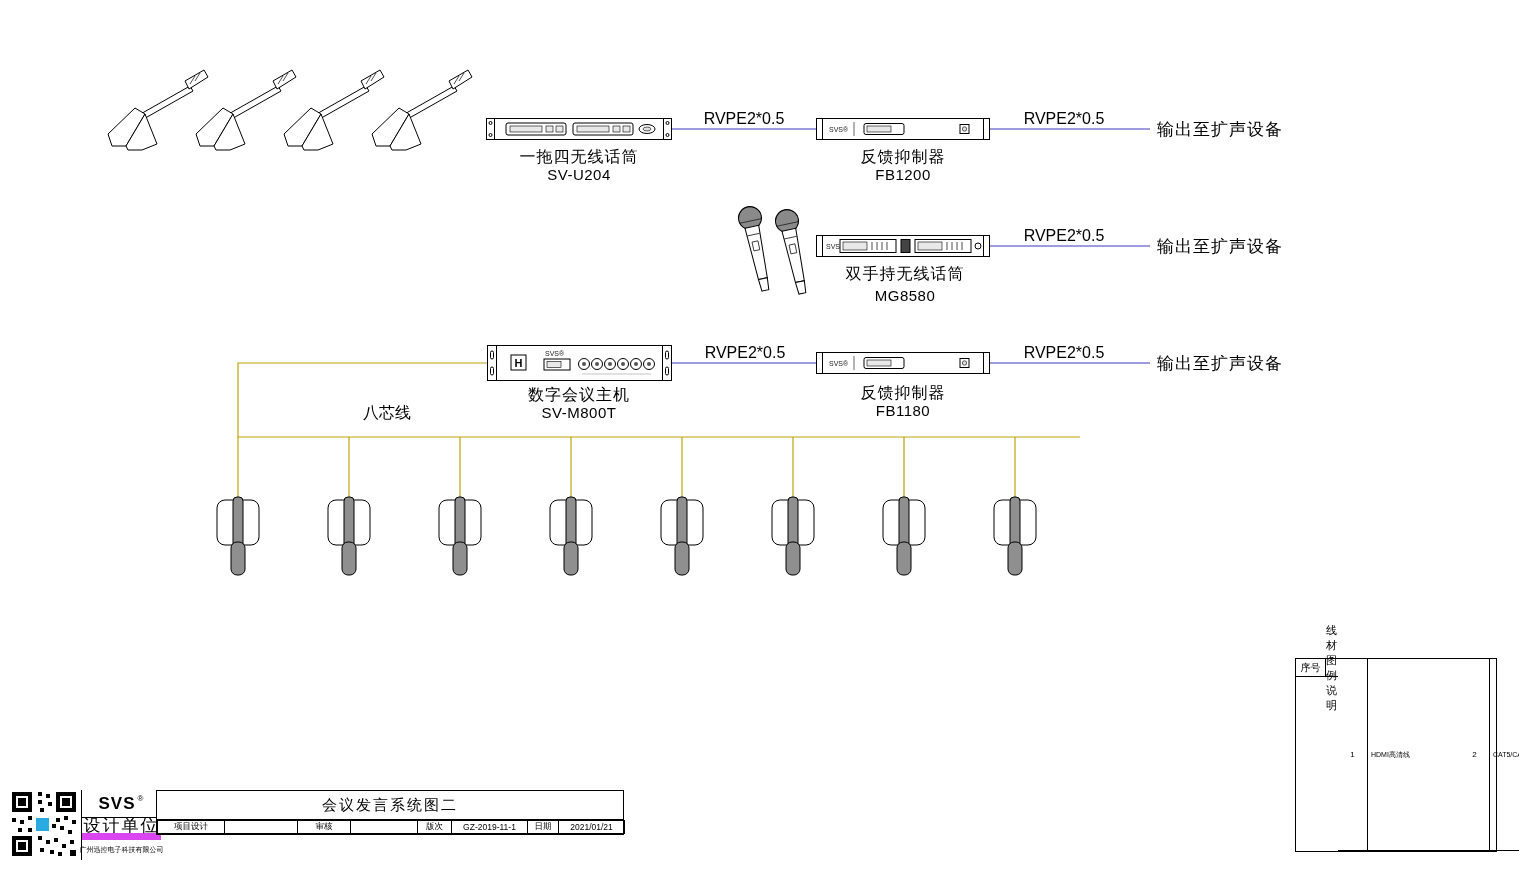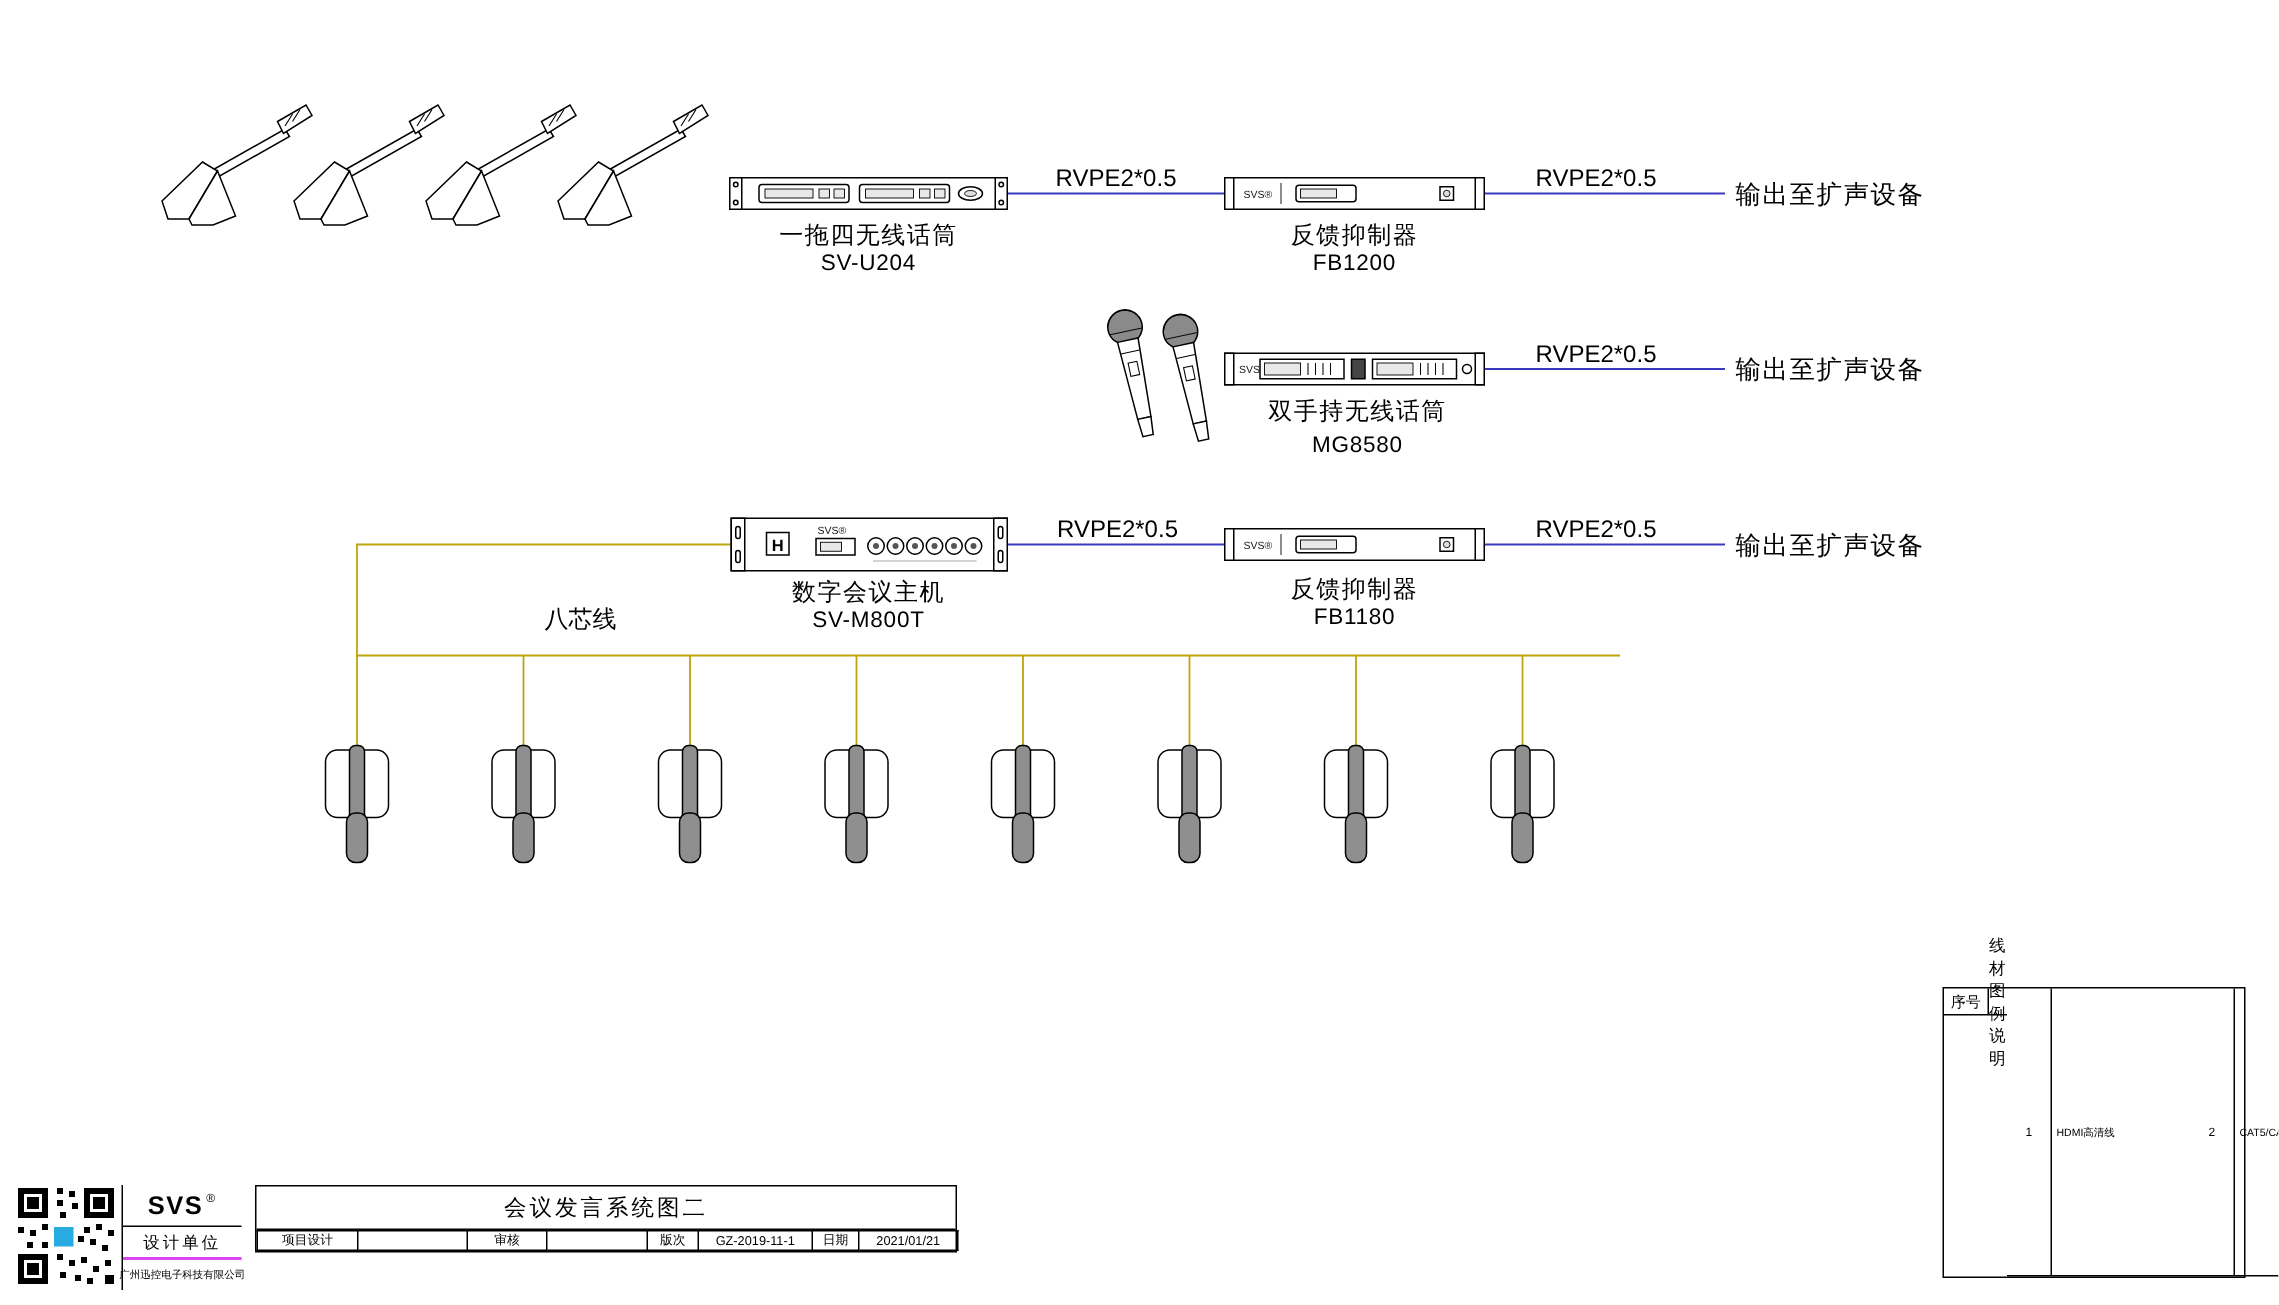--- a/index.html
+++ b/index.html
@@ -25,35 +25,35 @@
   .lh-no { width:30px; border-right:1px solid #000; display:flex; align-items:center; justify-content:center; font-size:10px; }
   .lh-label { flex:1; display:flex; align-items:center; justify-content:center; font-size:11px; letter-spacing:1px;text-align:right; }
   .legend-row { display:flex; flex:1; border-bottom:1px solid #000; align-items:stretch; }
   .legend-row:last-child { border-bottom:none; }
   .lr-no { width:30px; border-right:1px solid #000; display:flex; align-items:center; justify-content:center; font-size:8px; }
   .lr-label { width:86px; display:flex; align-items:center; padding-left:3px; font-size:7px; white-space:nowrap; overflow:hidden; }
   .lr-swatch { flex:1; display:flex; align-items:center; padding:0 3px; }
   .swatch-line { display:block; width:100%; height:3.5px; }
 
   
-  .titleblock { position:absolute; left:170px; top:790px; width:468px; border:1px solid #000; background:#fff; }
+  .titleblock { position:absolute; left:156px; top:790px; width:468px; border:1px solid #000; background:#fff; }
   .tb-head { height:29px; border-bottom:1px solid #000; display:flex; align-items:center; justify-content:center;
              font-size:15px; letter-spacing:2px; }
   table.tb { border-collapse:collapse; width:100%; table-layout:fixed; }
   table.tb td { border:1px solid #000; height:13px; font-size:8.5px; text-align:center;
                 white-space:nowrap; overflow:hidden; padding:0 1px; }
 
   
   .logo-block { position:absolute; left:10px; top:790px; display:flex; background:#fff; }
   .qr { width:68px; height:68px; margin-right:3px; }
   .logo-col { width:80px; border-left:1px solid #000; display:flex; flex-direction:column; }
   .svs-row { height:28px; border-bottom:1px solid #000; display:flex; align-items:center; justify-content:center;
              font-weight:bold; font-size:17px; letter-spacing:1px; }
   .svs-reg { font-size:8px; margin-left:2px; transform:translateY(-5px); font-weight:normal; }
-  .design-unit { height:22px; border-bottom:2px solid #d946ef; display:flex; align-items:center; justify-content:center; font-size:11px; letter-spacing:2px; }
+  .design-unit { height:22px; border-bottom:7px solid #d946ef; display:flex; align-items:center; justify-content:center; font-size:17px; letter-spacing:2px; }
   .company { height:20px; display:flex; align-items:center; justify-content:center; font-size:7px; white-space:nowrap; }
 </style>
 </head>
 <body>
 
 <div class="canvas">
 
   <svg class="diagram" width="1519" height="870" viewBox="0 0 1519 870">
     <defs>
 

